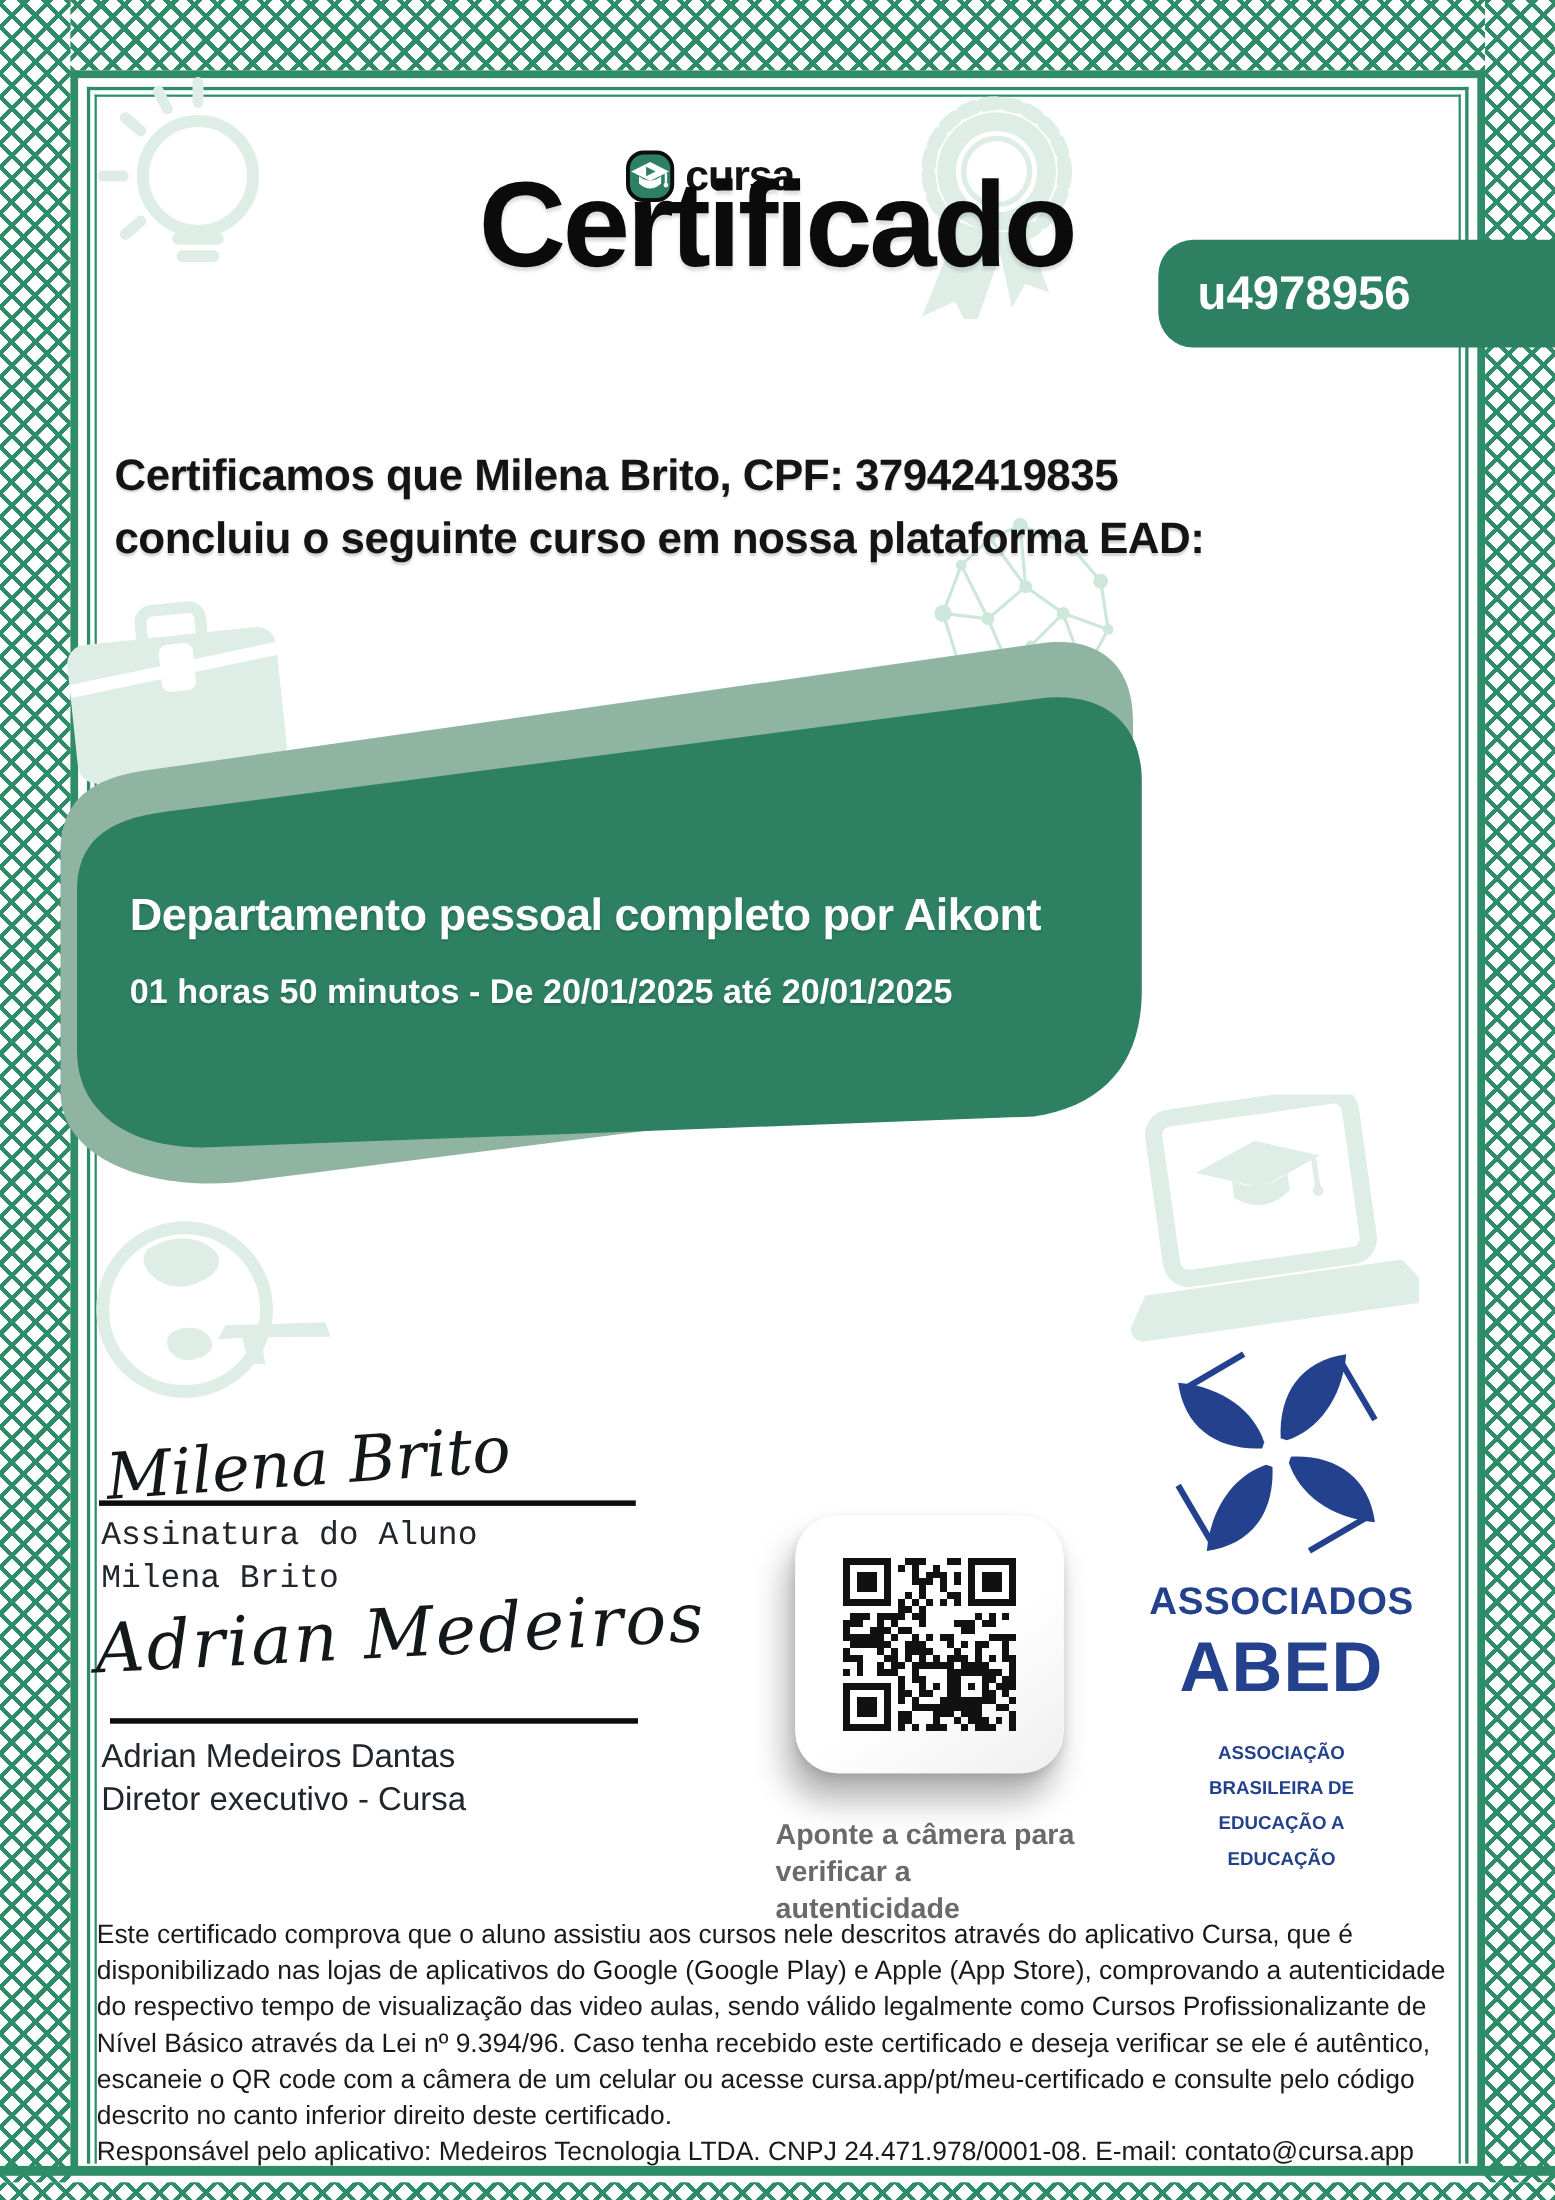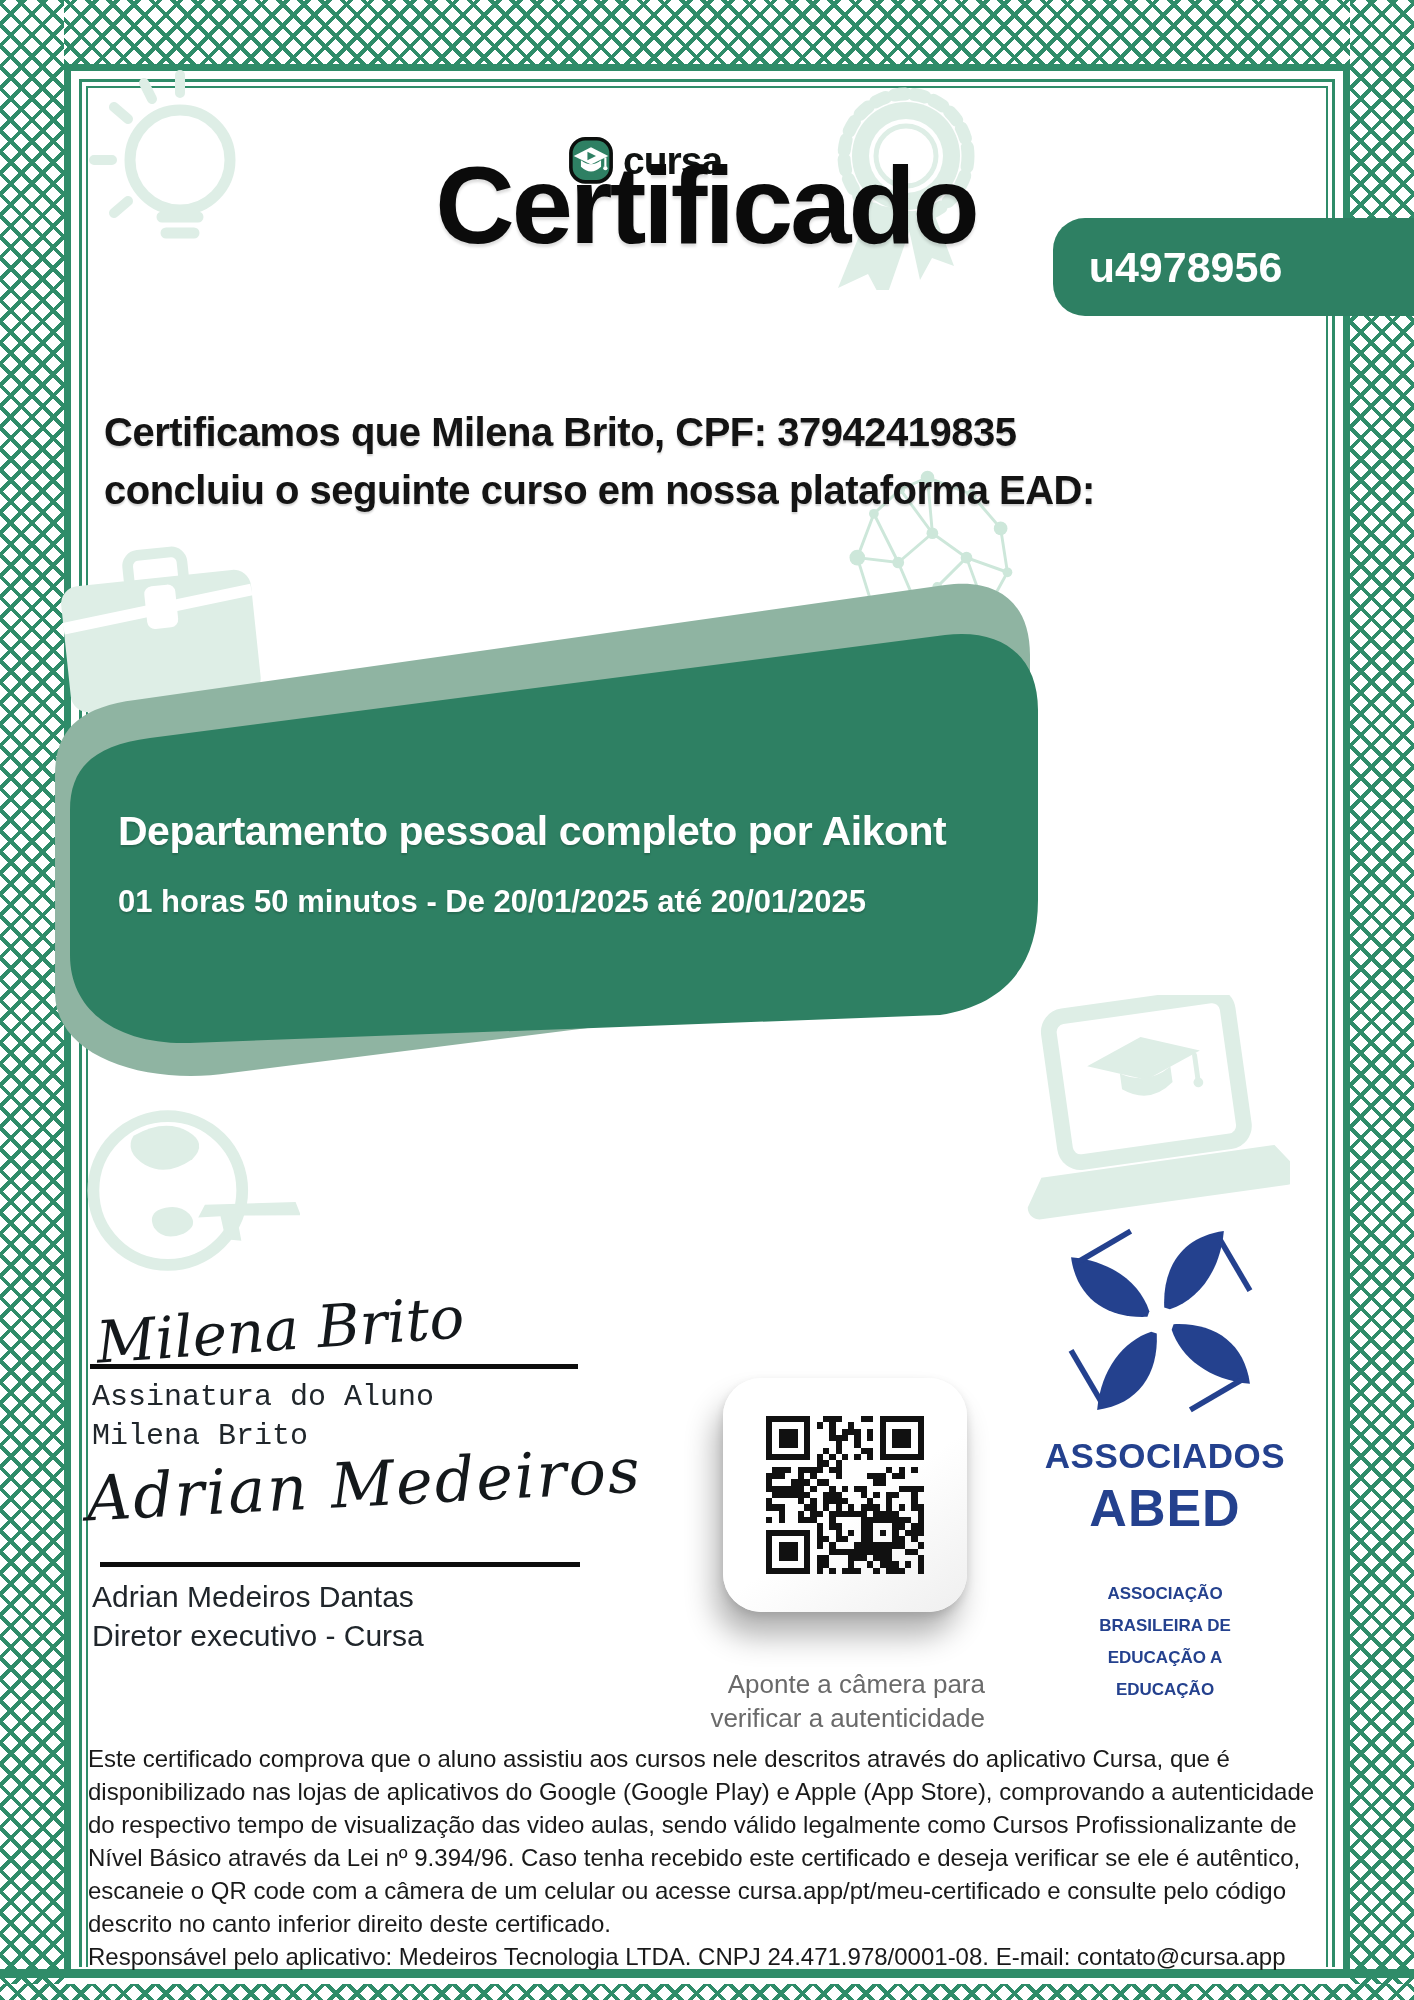--- a/index.html
+++ b/index.html
@@ -60,29 +60,29 @@
   .sig-line.l2{left:100px;top:1562px;width:480px;}
   .sig-label{position:absolute;z-index:6;font-size:30px;line-height:39px;color:#20262b;}
   .sig-label.g1{left:92px;top:1378px;font-family:Liberation Mono, monospace;}
   .sig-label.g2{left:92px;top:1577px;}
 
   
   .qr-card{position:absolute;z-index:5;left:723px;top:1378px;width:244px;height:234px;border-radius:38px;
     background:linear-gradient(145deg,#ffffff 55%,#efefef);
     box-shadow:-8px 24px 30px rgba(0,0,0,.30),0 4px 10px rgba(0,0,0,.12);}
   .qr-card svg{position:absolute;left:43px;top:38px;}
-  .qr-caption{position:absolute;z-index:6;left:705px;top:1650px;width:280px;text-align:right;
-    font-size:26px;line-height:34px;font-weight:400;color:var(--caption_gray,#6a6a6a);margin-top:17px;}
+  .qr-caption{position:absolute;z-index:6;left:705px;top:1650px;width:280px;text-align:left;
+    font-size:26px;line-height:34px;font-weight:700;color:var(--caption_gray,#6a6a6a);}
 
   
   .abed-logo{position:absolute;z-index:6;left:1058px;top:1218px;}
   .abed-label{position:absolute;z-index:6;left:1020px;top:1436px;width:290px;text-align:center;
     font-size:35px;font-weight:800;letter-spacing:.5px;color:var(--abed_blue,#24418E);}
   .abed-acronym{position:absolute;z-index:6;left:1020px;top:1478px;width:290px;text-align:center;
-    font-size:52px;font-weight:800;letter-spacing:1px;color:var(--abed_blue,#24418E);}
+    font-size:64px;font-weight:800;letter-spacing:1px;color:var(--abed_blue,#24418E);}
   .abed-fullname{position:absolute;z-index:6;left:1020px;top:1578px;width:290px;text-align:center;
     font-size:17px;line-height:32px;font-weight:700;color:var(--abed_blue,#24418E);}
 
   
   .footer{position:absolute;z-index:6;left:88px;top:1742px;width:1246px;font-size:24px;line-height:33px;color:#191919;}
   .footer p{margin:0;}
 </style>
 </head>
 <body>
 

